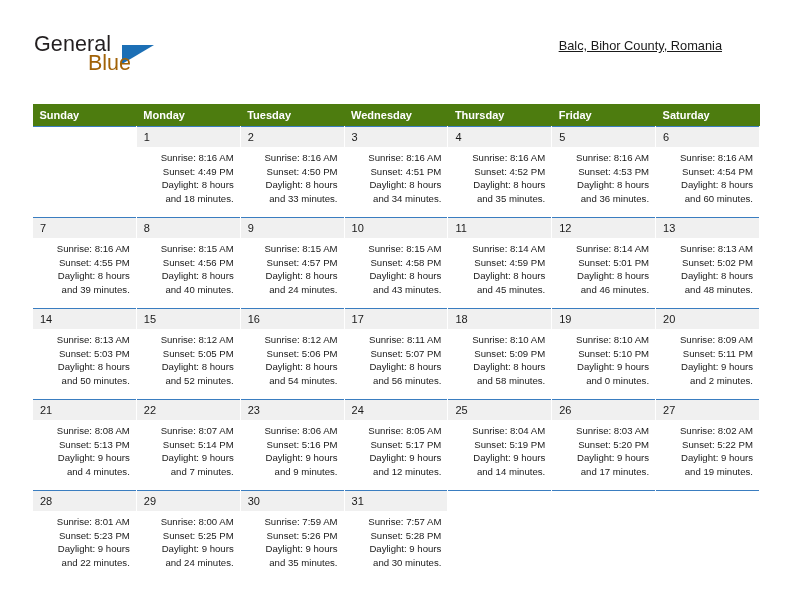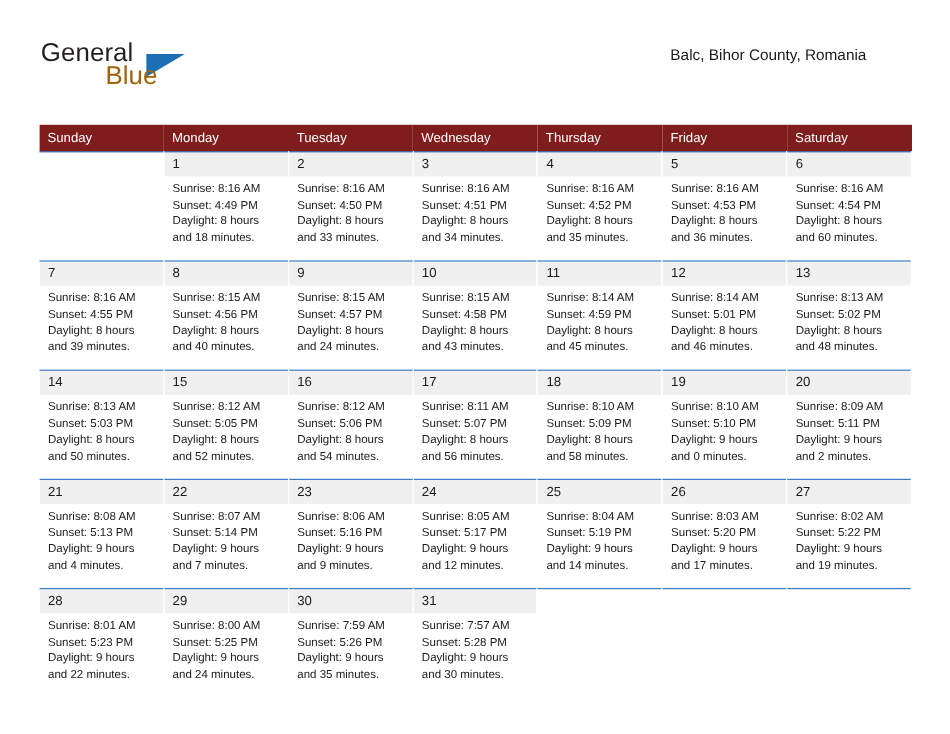--- a/index.html
+++ b/index.html
@@ -73,36 +73,37 @@
     color: #1a1a1a;
     line-height: 32px;
     white-space: nowrap;
   }
   .cal-subtitle {
     font-size: 12.8px;
     color: #1a1a1a;
     line-height: 20px;
     margin-top: 4px;
     white-space: nowrap;
+    text-decoration: underline;
   }
 
   
   .calendar {
     position: absolute;
     left: 32px;
     top: 104px;
     width: 728px;
     border-collapse: collapse;
     table-layout: fixed;
   }
   .calendar th {
-    background: #7f1d1d;
+    background: #4d7c0f;
     color: #ffffff;
     font-size: 11px;
-    font-weight: normal;
+    font-weight: bold;
     text-align: left;
     padding: 5px 0 5px 7px;
     height: 12px;
     border: none;
   }
   .calendar td {
     vertical-align: top;
     padding: 0;
     border-left: 1px solid #ffffff;
     border-right: 1px solid #ffffff;
@@ -121,20 +122,21 @@
     line-height: 12px;
   }
   .daynum.empty {
     background: #ffffff;
   }
   .info {
     padding: 4px 6px 0 7px;
     font-size: 9.6px;
     line-height: 13.5px;
     color: #1a1a1a;
+    text-align: right;
   }
   .info div {
     white-space: nowrap;
   }
 </style>
 </head>
 <body>
 
 <div class="page">
 

